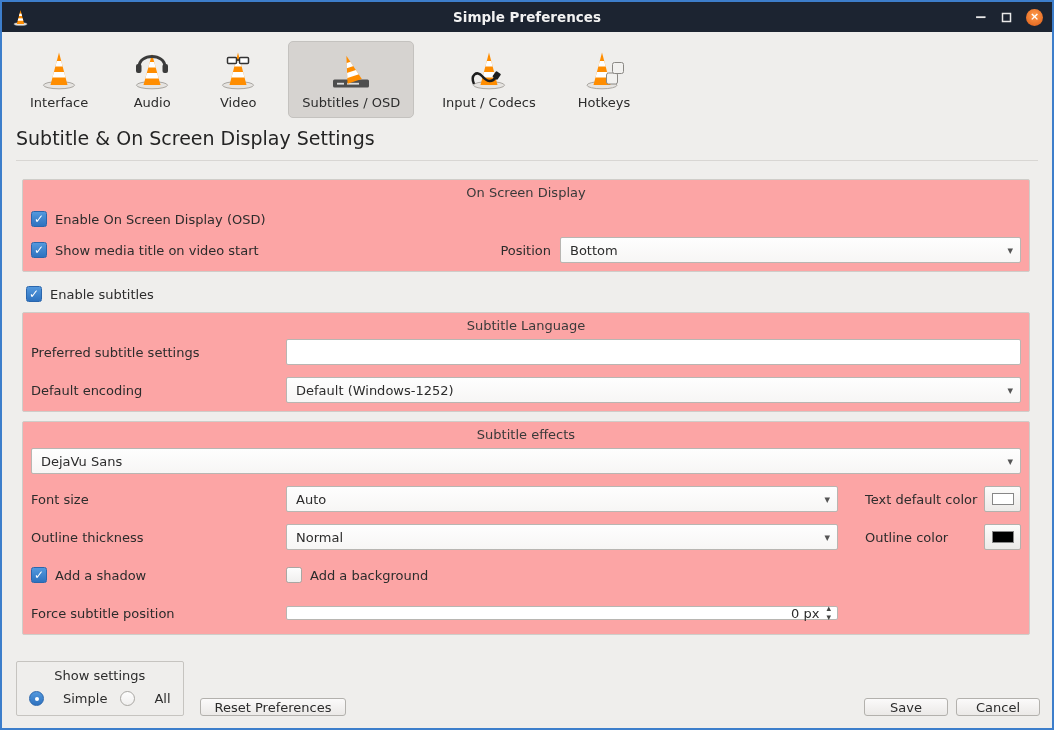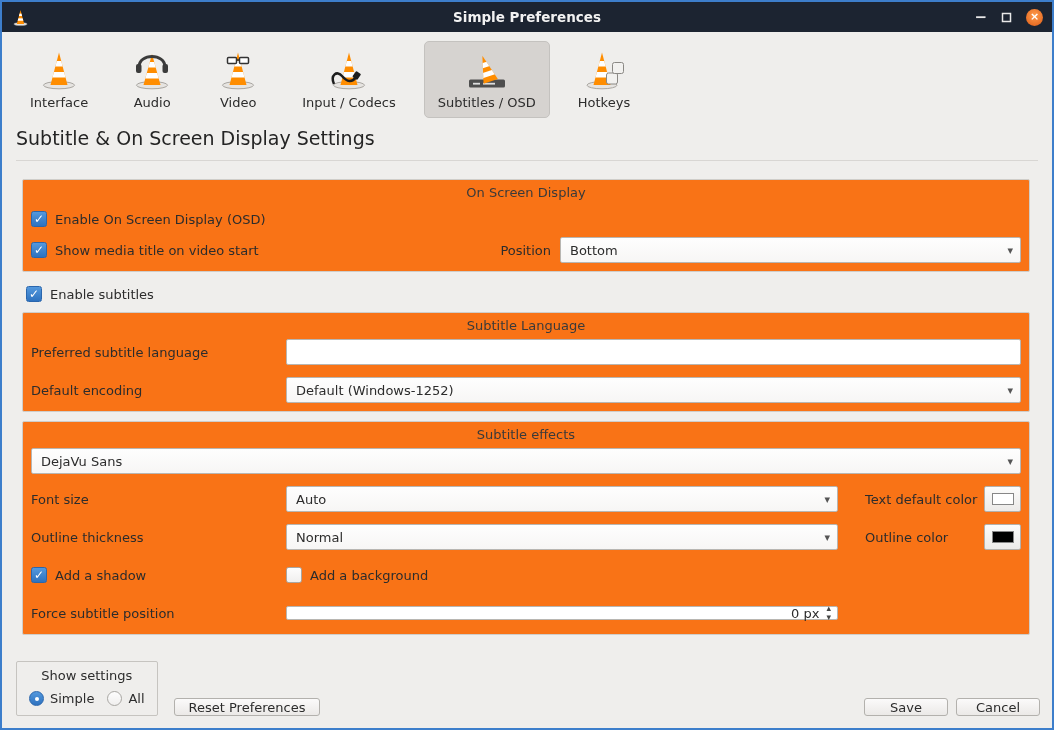--- a/index.html
+++ b/index.html
@@ -32,21 +32,21 @@
   .tool-icon { width: 44px; height: 44px; }
   .tool-label { font-size: 13px; color: #2c2c2c; white-space: nowrap; }
 
   
   .page-head { padding: 6px 14px 0; }
   .page-title { font-size: 19px; font-weight: normal; color: #242424; }
   .page-rule { border: none; border-top: 1px solid #d8d6d3; margin-top: 11px; }
 
   
   .group { margin: 0 22px 0 20px; border: 1px solid #cfcdc9; border-radius: 2px;
-           background: #f97316; padding: 4px 8px 8px; }
+           background: #fca5a5; padding: 4px 8px 8px; }
   .group.osd { margin-top: 18px; }
   .group.lang { margin-top: 10px; }
   .group.fx { margin-top: 9px; }
   .group-title { text-align: center; font-size: 13px; color: #3a3a3a; margin: 1px 0 6px; }
   .row { display: flex; align-items: center; min-height: 26px; }
   .row + .row { margin-top: 5px; }
   .group.lang .row + .row, .group.fx .row + .row { margin-top: 12px; }
   .flabel { flex: 0 0 255px; color: #2c2c2c; }
 
   
@@ -92,21 +92,21 @@
 
   .fx-checks .shadow-wrap { flex: 0 0 255px; }
 
   
   .footer { flex: 1; display: flex; align-items: flex-end; margin: 0 12px 0 14px;
             padding-bottom: 12px; }
   .frame { border: 1px solid #c6c4c0; border-radius: 2px; padding: 6px 12px 9px;
            background: #efeeec; }
   .frame-title { text-align: center; margin-bottom: 8px; }
   .radio-row { display: flex; align-items: center; gap: 13px; }
-  .radio-item { display: flex; align-items: center; gap: 6px; cursor: default; }
+  .radio-item { display: flex; align-items: center; gap: 19px; cursor: default; }
   .btn { height: 18px; padding: 0 14px; border: 1px solid #b3b1ad; border-radius: 3px;
          background: linear-gradient(#fbfafa, #ebe9e7); font: inherit; font-size: 13px;
          color: #2c2c2c; cursor: default; }
   .reset-btn { margin-left: 16px; }
   .save-btn { margin-left: auto; min-width: 84px; }
   .cancel-btn { margin-left: 8px; min-width: 84px; }
 </style>
 </head>
 <body>
 
@@ -190,39 +190,20 @@
           <rect x="10" y="13" width="24" height="5.5" fill="#fff"></rect>
           <rect x="10" y="24" width="24" height="5.5" fill="#fff"></rect>
         </g>
         <rect x="11.5" y="9.5" width="9" height="6" rx="1" fill="#fff" stroke="#333" stroke-width="1.5"></rect>
         <rect x="23.5" y="9.5" width="9" height="6" rx="1" fill="#fff" stroke="#333" stroke-width="1.5"></rect>
         <path d="M20.5 12 h3" stroke="#333" stroke-width="1.5"></path>
       </svg>
       <span class="tool-label">Video</span>
     </div>
 
-    <div class="tool-item">
-      <svg class="tool-icon" viewBox="0 0 44 44">
-        <defs>
-            <clipPath id="c5">
-              <path d="M22 4.5 L30.5 37 L13.5 37 Z"></path>
-            </clipPath>
-          </defs>
-        <ellipse cx="22" cy="37.2" rx="15.5" ry="3.6" fill="#e6e4e1" stroke="#a9a6a1"></ellipse>
-        <path d="M22 4.5 L30.5 37 L13.5 37 Z" fill="#ff8d00"></path>
-        <g clip-path="url(#c5)">
-          <rect x="10" y="13" width="24" height="5.5" fill="#fff"></rect>
-          <rect x="10" y="24" width="24" height="5.5" fill="#fff"></rect>
-        </g>
-        <path d="M7 36 C3 27 10 22 15 28 S25 35 29 29" fill="none" stroke="#1d1d1d" stroke-width="2.5"></path>
-        <rect x="27" y="24" width="6" height="7" rx="1" fill="#1d1d1d" transform="rotate(35 30 27)"></rect>
-      </svg>
-      <span class="tool-label">Input / Codecs</span>
-    </div>
-
     <div class="tool-item selected">
       <svg class="tool-icon" viewBox="0 0 44 44">
         <defs>
             <clipPath id="c4">
               <path d="M22 7 L29.5 34 L14.5 34 Z"></path>
             </clipPath>
           </defs>
         <rect x="4" y="31.5" width="36" height="8" rx="1.5" fill="#4e4e4e"></rect>
         <rect x="8" y="34.8" width="7" height="1.8" fill="#ddd"></rect>
         <rect x="18" y="34.8" width="12" height="1.8" fill="#ddd"></rect>
@@ -233,20 +214,39 @@
             <rect x="10" y="23.5" width="24" height="5" fill="#fff"></rect>
           </g>
         </g>
       </svg>
       <span class="tool-label">Subtitles / OSD</span>
     </div>
 
     <div class="tool-item">
       <svg class="tool-icon" viewBox="0 0 44 44">
         <defs>
+            <clipPath id="c5">
+              <path d="M22 4.5 L30.5 37 L13.5 37 Z"></path>
+            </clipPath>
+          </defs>
+        <ellipse cx="22" cy="37.2" rx="15.5" ry="3.6" fill="#e6e4e1" stroke="#a9a6a1"></ellipse>
+        <path d="M22 4.5 L30.5 37 L13.5 37 Z" fill="#ff8d00"></path>
+        <g clip-path="url(#c5)">
+          <rect x="10" y="13" width="24" height="5.5" fill="#fff"></rect>
+          <rect x="10" y="24" width="24" height="5.5" fill="#fff"></rect>
+        </g>
+        <path d="M7 36 C3 27 10 22 15 28 S25 35 29 29" fill="none" stroke="#1d1d1d" stroke-width="2.5"></path>
+        <rect x="27" y="24" width="6" height="7" rx="1" fill="#1d1d1d" transform="rotate(35 30 27)"></rect>
+      </svg>
+      <span class="tool-label">Input / Codecs</span>
+    </div>
+
+    <div class="tool-item">
+      <svg class="tool-icon" viewBox="0 0 44 44">
+        <defs>
             <clipPath id="c6">
               <path d="M20 4.5 L28.5 37 L11.5 37 Z"></path>
             </clipPath>
           </defs>
         <ellipse cx="20" cy="37.2" rx="15" ry="3.6" fill="#e6e4e1" stroke="#a9a6a1"></ellipse>
         <path d="M20 4.5 L28.5 37 L11.5 37 Z" fill="#ff8d00"></path>
         <g clip-path="url(#c6)">
           <rect x="8" y="13" width="24" height="5.5" fill="#fff"></rect>
           <rect x="8" y="24" width="24" height="5.5" fill="#fff"></rect>
         </g>
@@ -285,21 +285,21 @@
   </div>
 
   <div class="check-row standalone-check">
     <span class="checkbox on"></span>
     <span>Enable subtitles</span>
   </div>
 
   <div class="group lang">
     <div class="group-title">Subtitle Language</div>
     <div class="row">
-      <span class="flabel">Preferred subtitle language</span>
+      <span class="flabel">Preferred subtitle settings</span>
       <input class="text-input" type="text" value="" style="">
     </div>
     <div class="row">
       <span class="flabel">Default encoding</span>
       <div class="combo full">
         <span class="combo-value">Default (Windows-1252)</span>
         <span class="combo-arrow">▾</span>
       </div>
     </div>
   </div>

